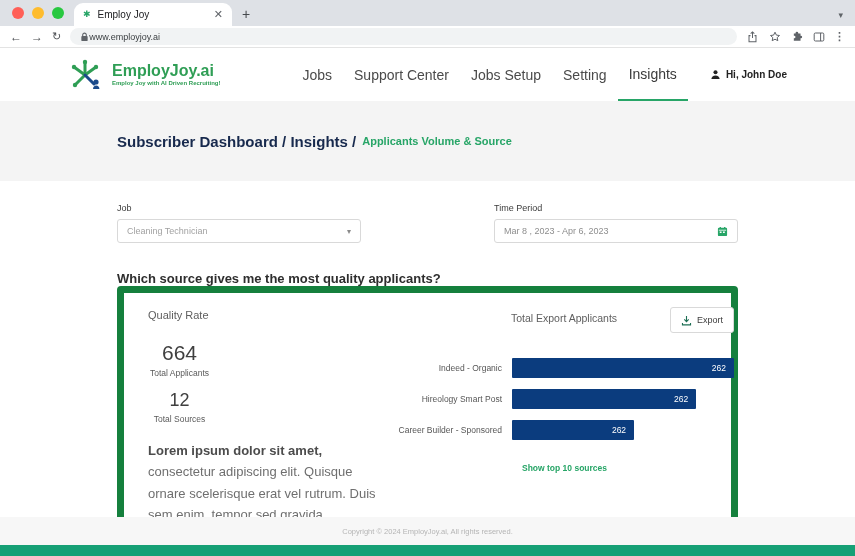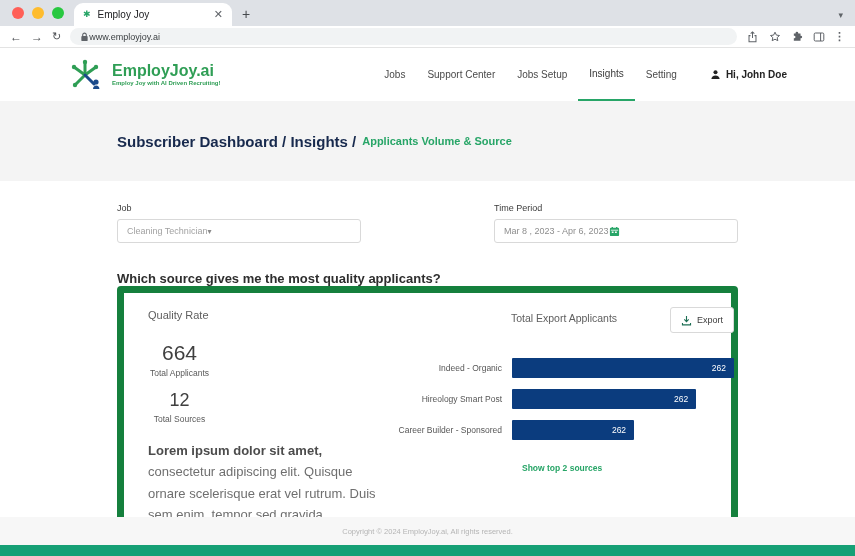--- a/index.html
+++ b/index.html
@@ -35,38 +35,38 @@
   .kebab { font-size:11px; color:#5f6368; font-weight:bold; }
 
   
   .site-header { height:53px; background:#fff; display:flex; align-items:center;
                  padding:0 68px; }
   .logo { display:flex; align-items:center; gap:8px; }
   .logo-text-wrap { display:flex; flex-direction:column; }
   .logo-title { font-size:16px; font-weight:bold; color:#2f9e55; line-height:1.05; }
   .logo-tagline { font-size:6px; font-weight:bold; color:#2f9e55; margin-top:1px; }
   .main-nav { display:flex; margin-left:auto; height:53px; align-items:stretch; }
-  .nav-item { display:flex; align-items:center; padding:0 11px; font-size:10px; color:#4a4a4a; cursor:pointer; }
+  .nav-item { display:flex; align-items:center; padding:0 11px; font-size:14px; color:#4a4a4a; cursor:pointer; }
   .nav-item.active { color:#3a3a3a; border-bottom:2px solid #27a567; }
   .user-chip { display:flex; align-items:center; gap:5px; margin-left:22px; }
   .user-name { font-size:10px; font-weight:bold; color:#222; }
 
   
   .crumb-band { height:80px; background:#f4f4f4; display:flex; align-items:center; padding:0 117px; }
   .crumb-path { font-size:15px; font-weight:bold; color:#17294d; }
   .crumb-current { font-size:11px; font-weight:bold; color:#27a567; margin-left:6px; }
 
   
   .content { padding:22px 117px 0; }
   .filters { display:flex; justify-content:space-between; }
   .filter { width:244px; }
   .filter-label { font-size:9px; color:#3c3c3c; margin-bottom:6px; }
   .selectbox, .datebox {
     height:24px; border:1px solid #d9d9d9; border-radius:3px; background:#fff;
-    display:flex; align-items:center; padding:0 9px;
+    display:flex; align-items:center; justify-content:space-between; padding:0 9px;
   }
   .select-value { font-size:9px; color:#a2a2a2; }
   .date-value { font-size:9px; color:#8e8e8e; }
   .caret { font-size:8px; color:#8a8a8a; }
 
   .question { margin-top:28px; font-size:13px; color:#2e2e2e; }
 
   .card { border:7px solid #15803d; border-radius:4px; background:#fff;
           display:flex; padding:16px 14px 20px 24px; min-height:210px; }
   .card-left { width:242px; flex-shrink:0; }
@@ -177,22 +177,22 @@
     </svg>
     <div class="logo-text-wrap">
       <span class="logo-title">EmployJoy.ai</span>
       <span class="logo-tagline">Employ Joy with AI Driven Recruiting!</span>
     </div>
   </div>
   <nav class="main-nav">
     <span class="nav-item">Jobs</span>
     <span class="nav-item">Support Center</span>
     <span class="nav-item">Jobs Setup</span>
+    <span class="nav-item">Setting</span>
     <span class="nav-item active">Insights</span>
-    <span class="nav-item">Setting</span>
   </nav>
   <div class="user-chip">
     <svg width="11" height="11" viewBox="0 0 12 12" fill="#222">
       <circle cx="6" cy="3.6" r="2.2"></circle>
         <path d="M1.5 11c0-2.5 2-4 4.5-4s4.5 1.5 4.5 4z"></path>
     </svg>
     <span class="user-name">Hi, John Doe</span>
   </div>
 </div>
 
@@ -271,21 +271,21 @@
         <div class="chart-row">
           <span class="cat-label">Career Builder - Sponsored</span>
           <div class="bar-track">
             <div class="bar" style="width: 55%; background: rgb(11, 60, 126);">
               <span class="bar-value">262</span>
             </div>
           </div>
         </div>
       </div>
 
-      <a class="show-link">Show top 2 sources</a>
+      <a class="show-link">Show top 10 sources</a>
     </div>
   </div>
 </div>
 
 <div class="page-footer">
   <span class="footer-text">Copyright © 2024 EmployJoy.ai, All rights reserved.</span>
 </div>
 <div class="bottom-strip" style="background: rgb(22, 160, 117);"></div>
 
 </body></html>

